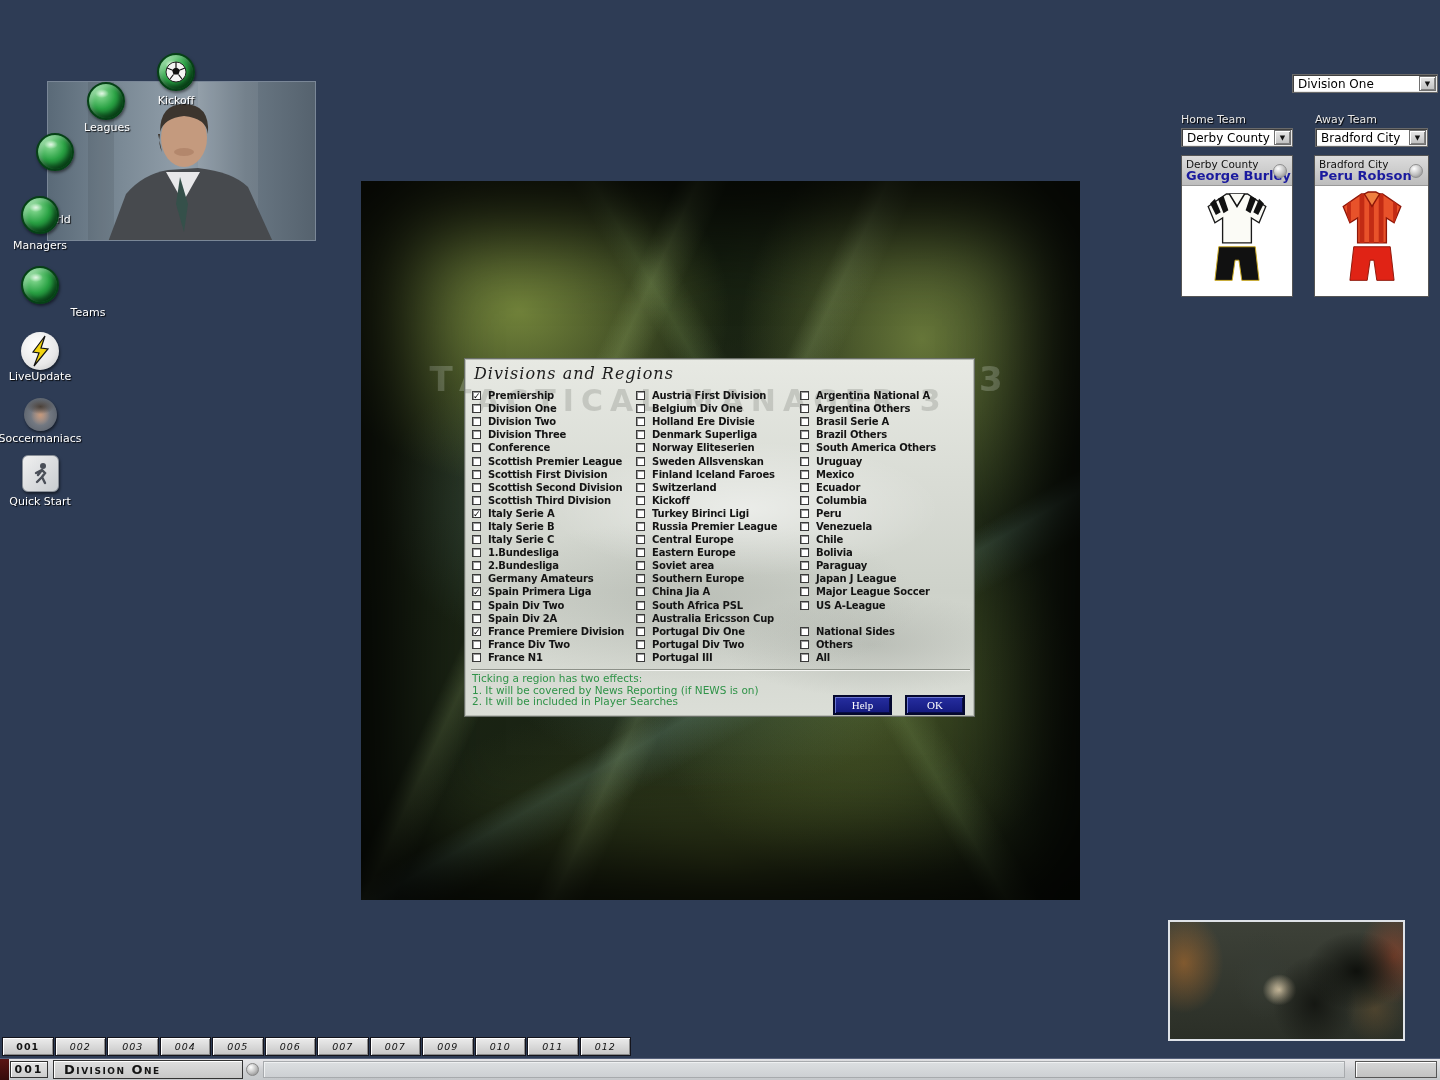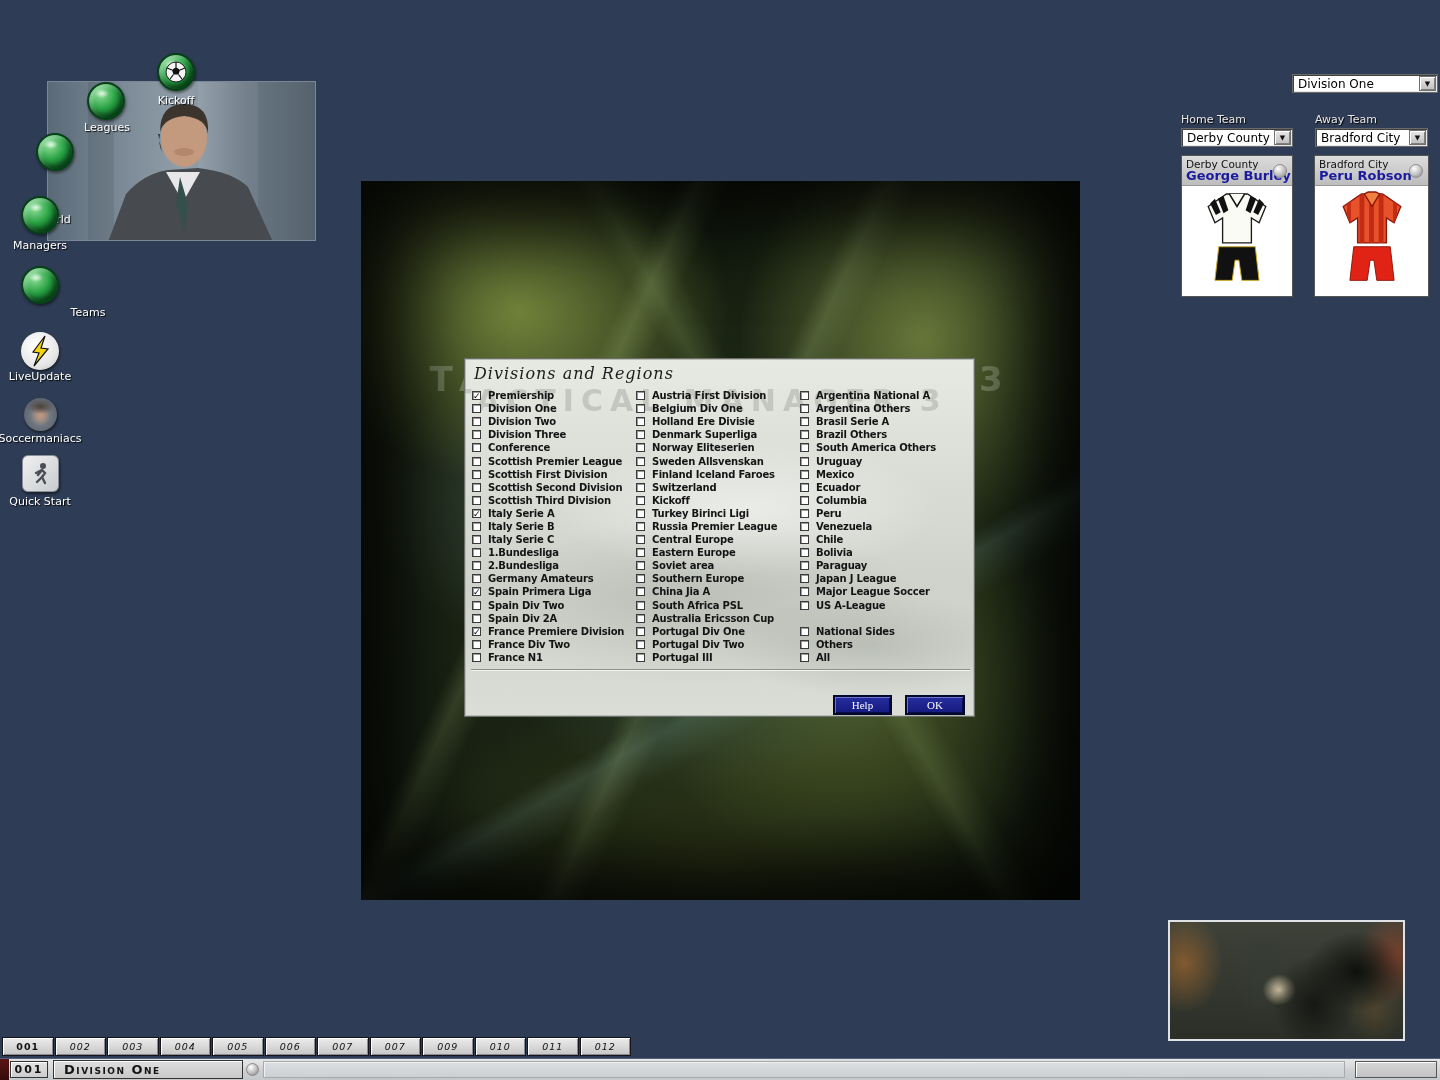--- a/index.html
+++ b/index.html
@@ -500,20 +500,25 @@
             <span class="cb"></span>
             <span class="cblabel">Others</span>
           </div>
           <div class="cbrow">
             <span class="cb"></span>
             <span class="cblabel">All</span>
           </div>
         </div>
     </div>
     <div class="dlg-sep"></div>
+    <div class="dlg-notes">
+      <div>Ticking a region has two effects:</div>
+      <div>1. It will be covered by News Reporting (if NEWS is on)</div>
+      <div>2. It will be included in Player Searches</div>
+    </div>
     <div class="dlg-btn help">Help</div>
     <div class="dlg-btn ok">OK</div>
   </div>
 
   <div class="dd dd-division">
     <span class="dd-text">Division One</span>
     <span class="dd-btn">▼</span>
   </div>
 
   <div class="team-label" style="left:1181px; top:113px;">Home Team</div>

